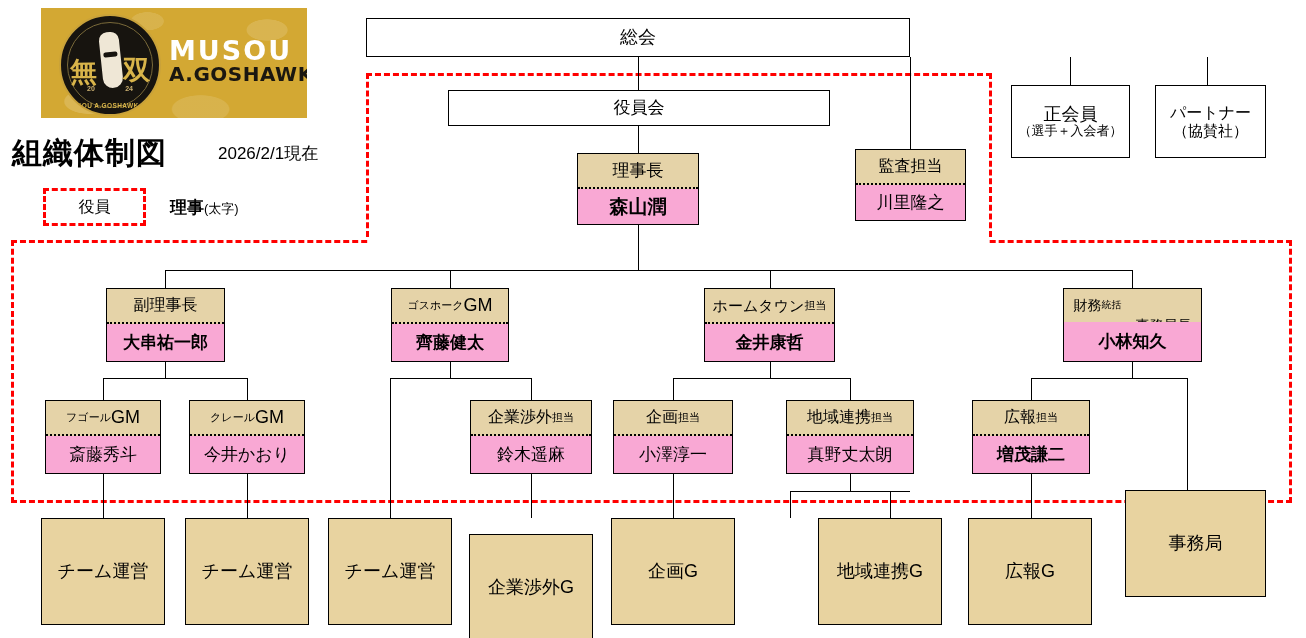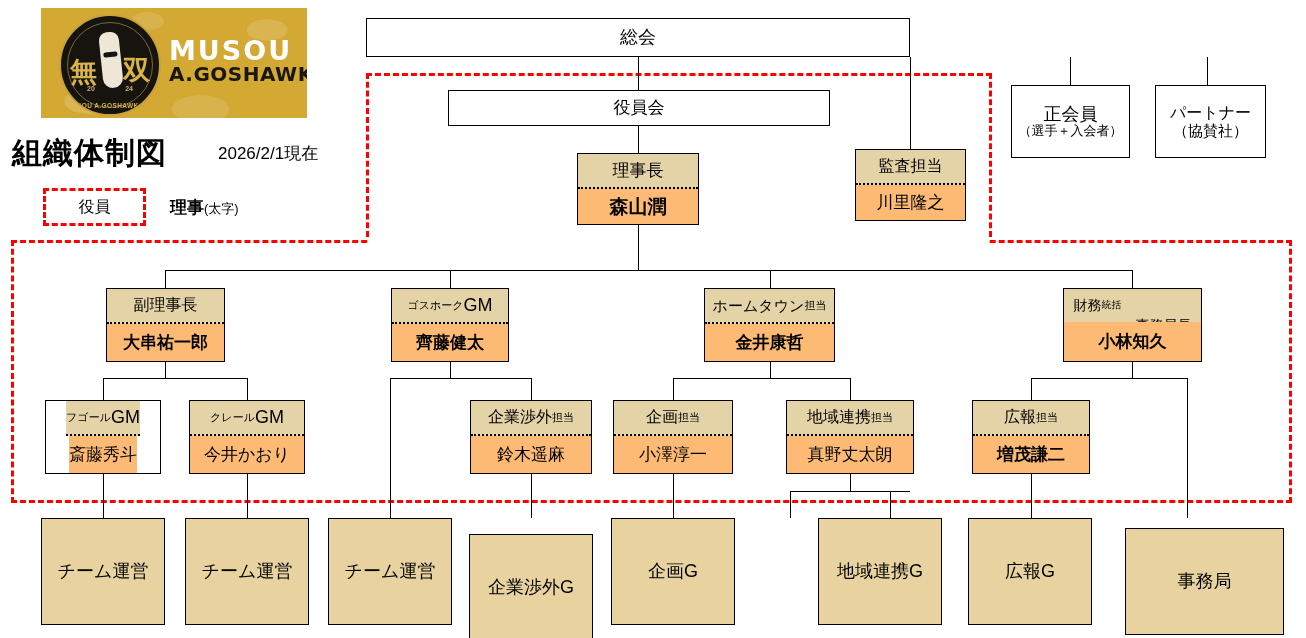--- a/index.html
+++ b/index.html
@@ -62,21 +62,21 @@
     white-space:nowrap;
     line-height:1.05;
   }
   .rbox .rtitle.dotted{border-bottom:2px dotted #000;}
   .rbox .rname{
     flex:1;
     display:flex;
     align-items:center;
     justify-content:center;
     text-align:center;
-    background:#fdba74;
+    background:#f9a8d4;
     line-height:1.05;
   }
   .rname.bold{font-weight:bold;}
   .sm{font-size:11px;}
 
   
   .gbox{
     position:absolute;
     box-sizing:border-box;
     border:1px solid #000;
@@ -322,21 +322,21 @@
 
   <div class="rbox" style="left:1063px;top:288px;width:139px;height:74px;">
     <div class="rtitle" style="height:33px;">
       <span style="font-size:14px;">財務</span>
         <span style="font-size:10px;">統括</span>
         <span style="font-size:14px;margin-top:40px;">・事務局長</span>
     </div>
     <div class="rname bold" style="font-size:17px;">小林知久</div>
   </div>
 
-  <div class="rbox" style="left:45px;top:400px;width:116px;height:74px;align-items:center;">
+  <div class="rbox" style="left:45px;top:400px;width:116px;height:74px;">
     <div class="rtitle dotted" style="height:33px;">
       <span class="sm">フゴール</span>
         <span style="font-size:18px;">GM</span>
     </div>
     <div class="rname" style="font-size:17px;">斎藤秀斗</div>
   </div>
 
   <div class="rbox" style="left:189px;top:400px;width:116px;height:74px;">
     <div class="rtitle dotted" style="height:33px;">
       <span class="sm">クレール</span>
@@ -399,17 +399,17 @@
 
 
   <div class="gbox" style="left:818px;top:518px;width:124px;height:107px;font-size:18px;">
     <span>地域連携G</span>
   </div>
 
   <div class="gbox" style="left:968px;top:518px;width:124px;height:107px;font-size:18px;">
     <span>広報G</span>
   </div>
 
-  <div class="gbox" style="left:1125px;top:528px;width:159px;height:107px;font-size:18px;">
+  <div class="gbox" style="left:1125px;top:490px;width:141px;height:107px;font-size:18px;">
     <span>事務局</span>
   </div>
 
 </div>
 
 </body></html>

